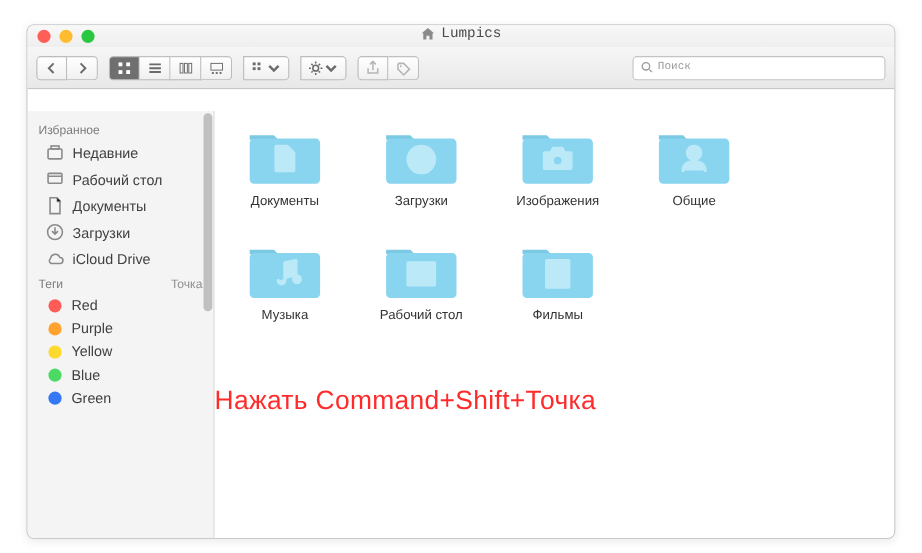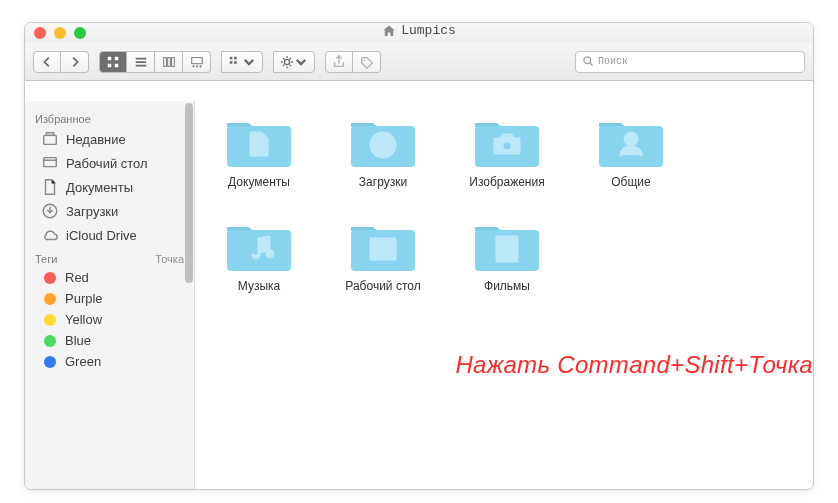--- a/index.html
+++ b/index.html
@@ -179,26 +179,25 @@
   .folder .label {
     font-size: 12px;
     color: #333;
     text-align: center;
     white-space: nowrap;
   }
   .annot {
     position: absolute;
     left: 0; right: 0;
     top: 250px;
-    text-align: right;
+    text-align: left;
     color: #ff2a2a;
     font-size: 24px;
     font-weight: 400;
     letter-spacing: 0.3px;
-    font-style: italic;
   }
   
   .folder-svg .body-rect { fill: #89d5f0; }
   .folder-svg .tab-rect  { fill: #7cc9e4; }
   .folder-svg .glyph     { fill: #bce9f7; }
 </style>
 </head>
 <body>
 
 <div class="window">

